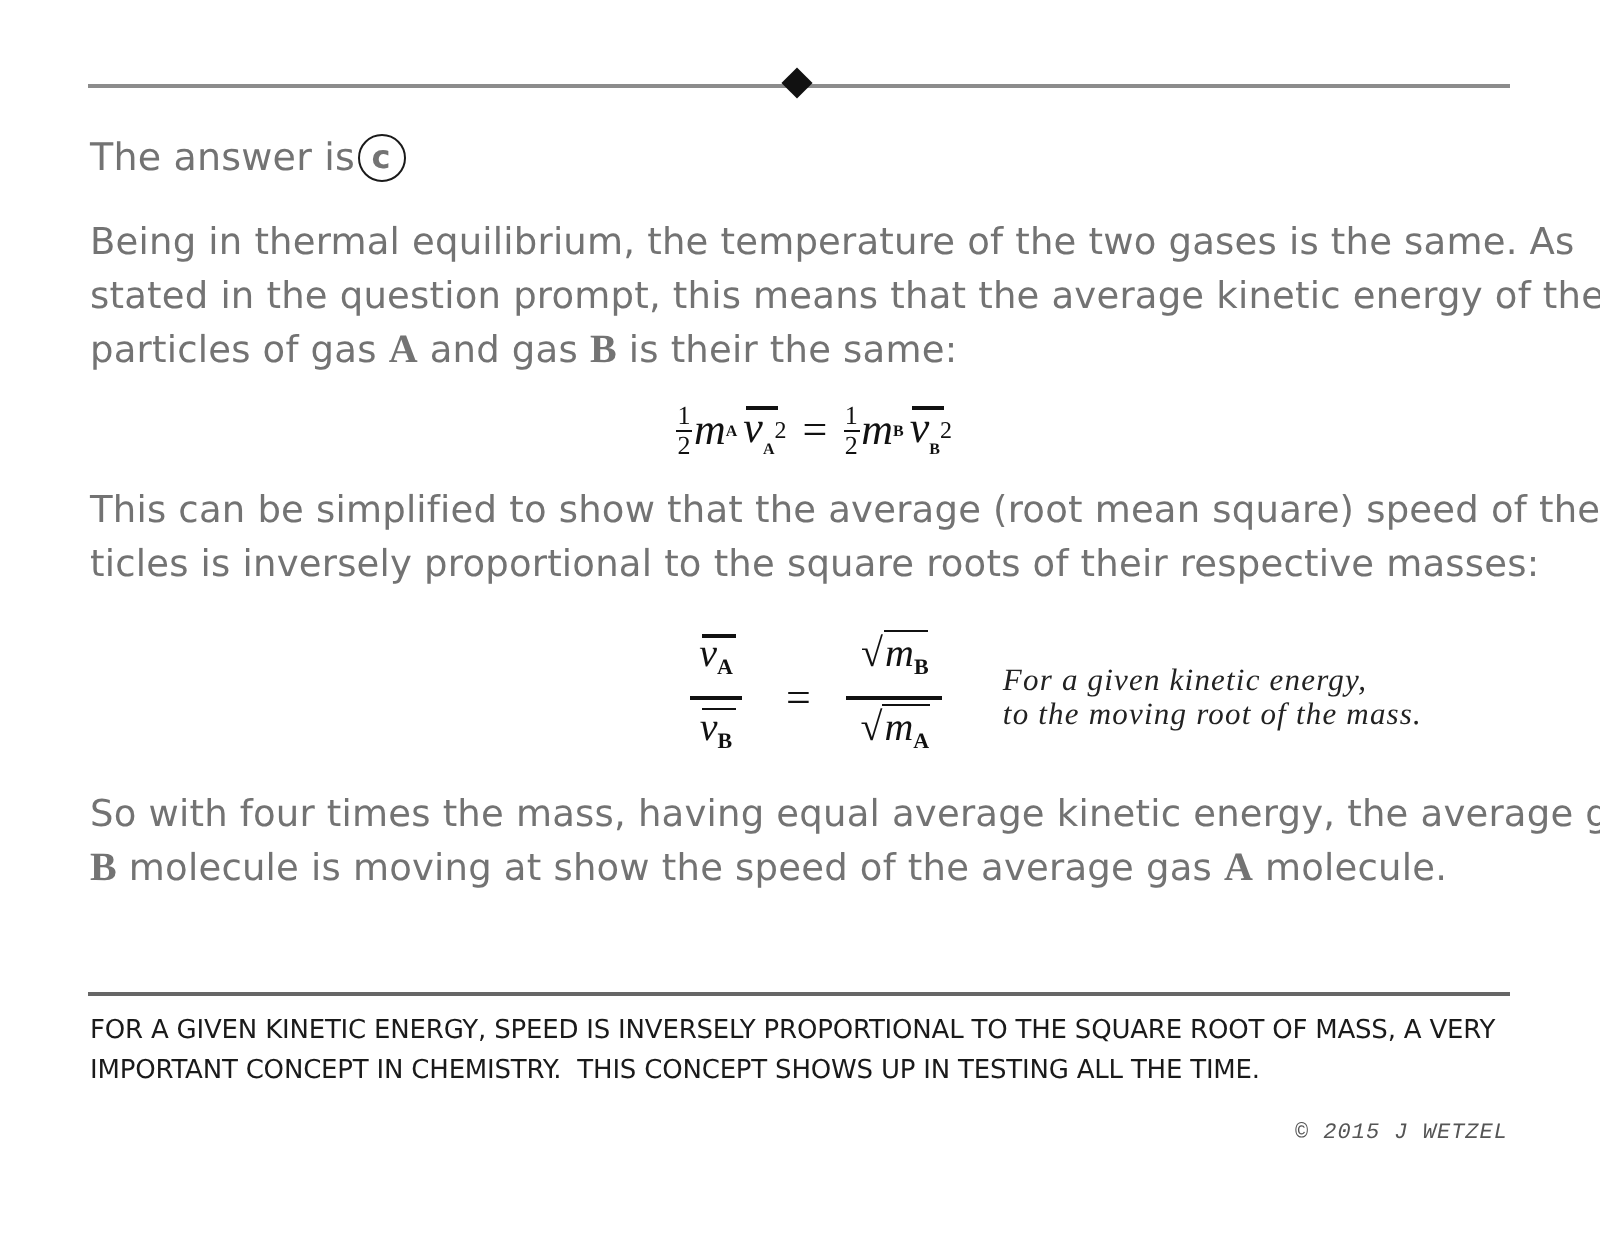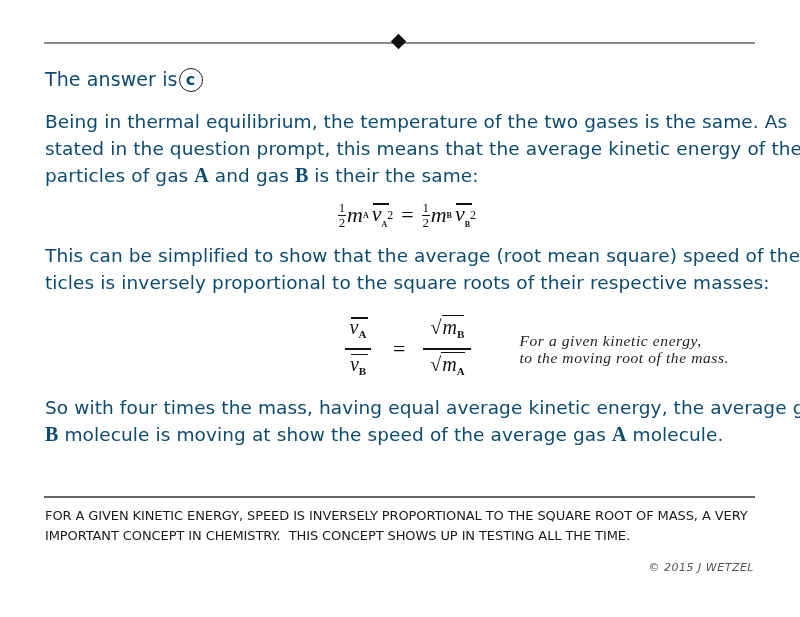--- a/index.html
+++ b/index.html
@@ -32,21 +32,21 @@
       background: #111;
       transform: rotate(45deg);
     }
     .text {
       position: absolute;
       left: 45px;
       font-size: 18.5px;
       line-height: 27px;
       letter-spacing: 0.1px;
       white-space: nowrap;
-      color: #0c4a6e;
+      color: #737373;
     }
     .answer {
       top: 66px;
       font-size: 19px;
     }
     .circle-letter {
       display: inline-block;
       width: 22px;
       height: 22px;
       border: 1.5px solid #1a1a1a;
@@ -162,21 +162,21 @@
     .sqrt .under {
       border-top: 1.5px solid #111;
       padding-left: 1px;
       text-align: right;
     }
     .eq2 .eqsign {
       font-size: 22px;
       margin: 0 18px 0 22px;
     }
     .note {
-      margin-left: 48px;
+      margin-left: 30px;
       font-family: "Liberation Serif", "DejaVu Serif", serif;
       font-style: italic;
       font-size: 15.5px;
       line-height: 17px;
       letter-spacing: 0.6px;
       color: #222;
       white-space: nowrap;
     }
 
     .bottom-rule {
@@ -198,20 +198,21 @@
       letter-spacing: -0.1px;
     }
     .copyright {
       position: absolute;
       right: 46px;
       top: 561px;
       font-size: 11px;
       font-style: italic;
       color: #555;
       letter-spacing: 0.5px;
+      font-family: Liberation Mono, monospace;
     }
   </style>
 </head>
 <body>
 
 <div class="top-rule"></div>
 <div class="diamond"></div>
 
 <div class="text answer">
   <span>The answer is</span><span class="circle-letter">c</span>

